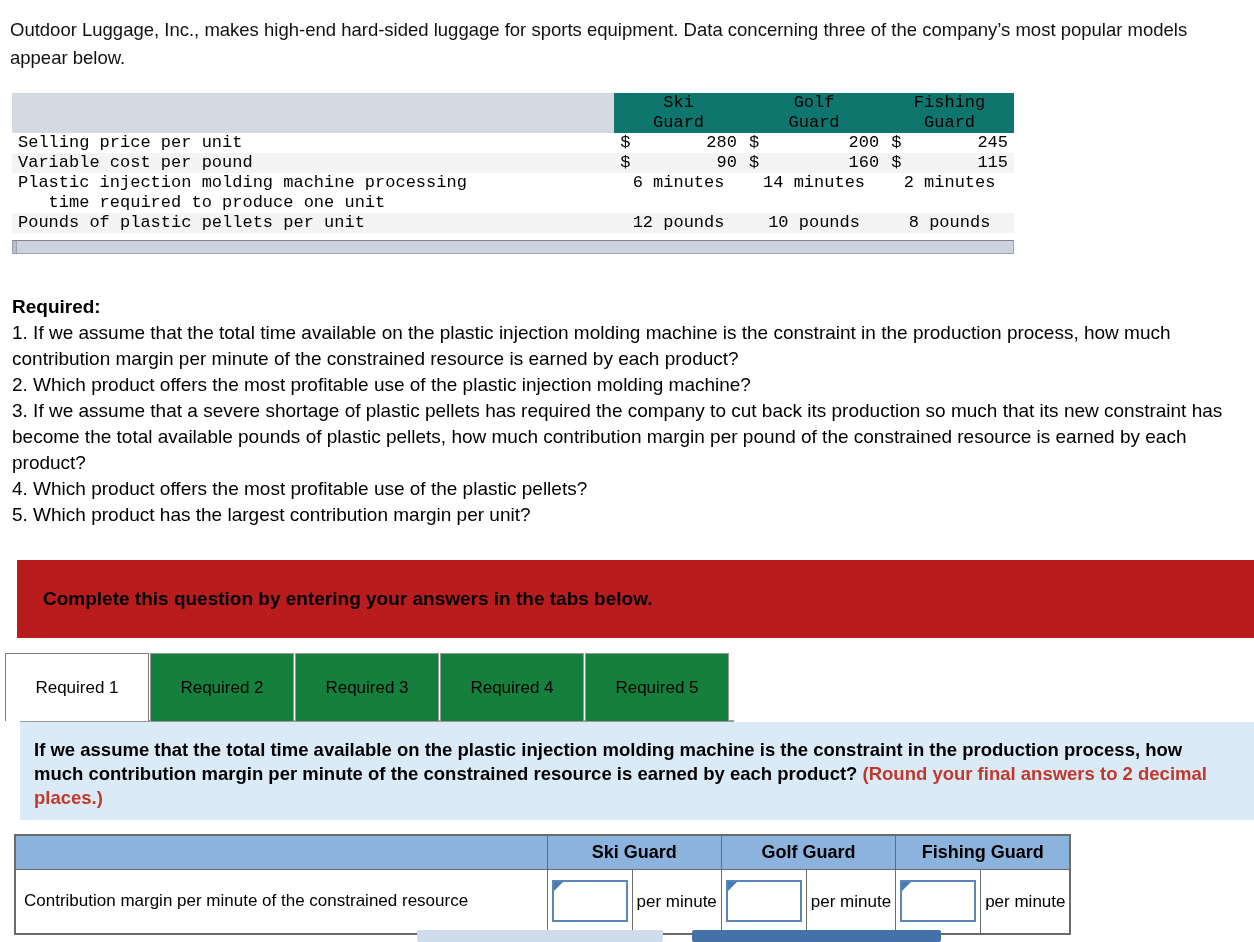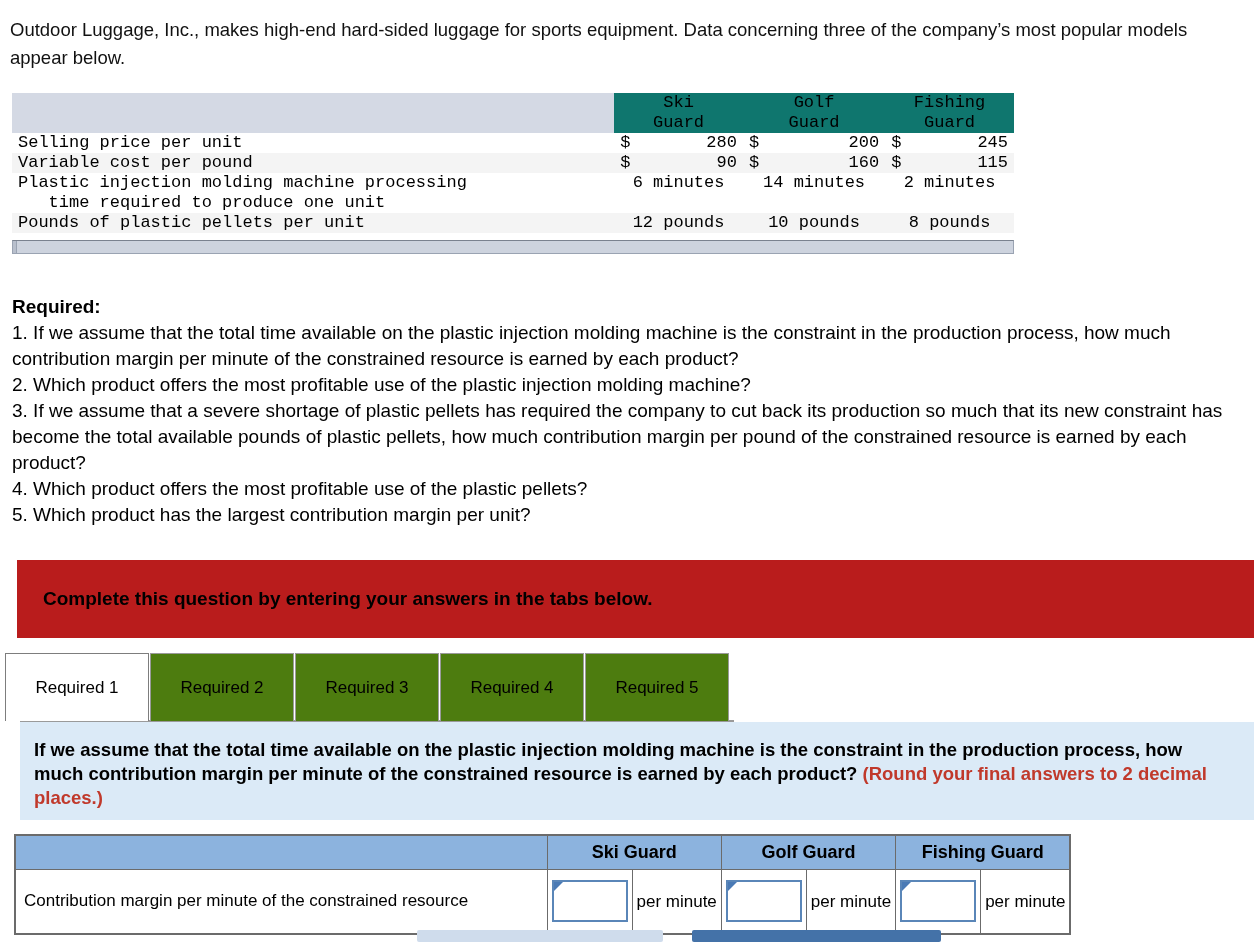--- a/index.html
+++ b/index.html
@@ -58,21 +58,21 @@
   }
 
   
   .tabs {
     position: absolute; left: 5px; top: 652px; height: 70px;
     display: flex; align-items: center;
   }
   .tab {
     height: 68px; min-width: 144px; padding: 0 20px;
     display: flex; align-items: center; justify-content: center;
-    font-size: 17px; background: #4d7c0f;
+    font-size: 17px; background: #15803d;
     border: 1px solid #9a9a9a; border-bottom: none; margin-right: 1px;
   }
   .tab.active { background: #ffffff; border-color: #7d7d7d; position: relative; z-index: 3; }
   .tabs-underline {
     position: absolute; left: 20px; top: 720px; width: 714px; height: 2px;
     background: #9a9a9a;
   }
 
   
   .qpanel {

